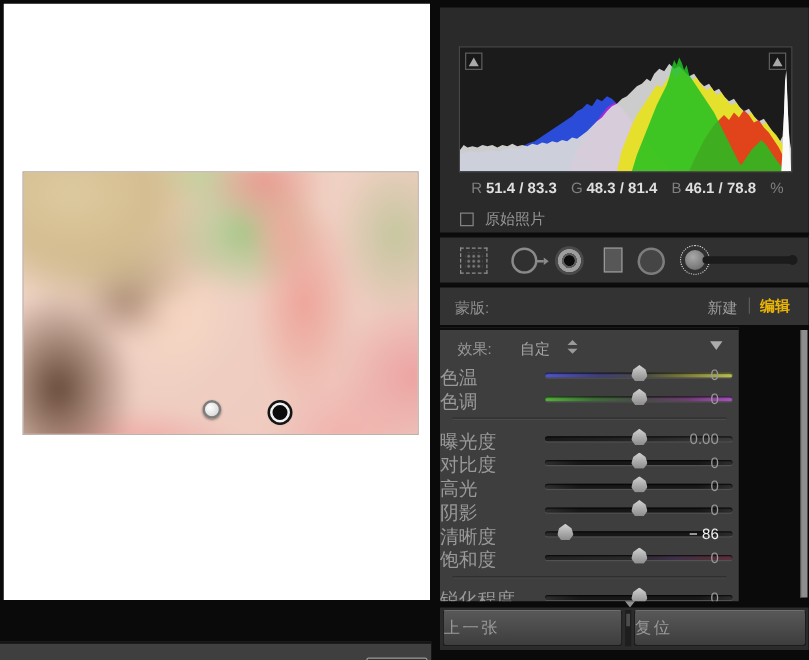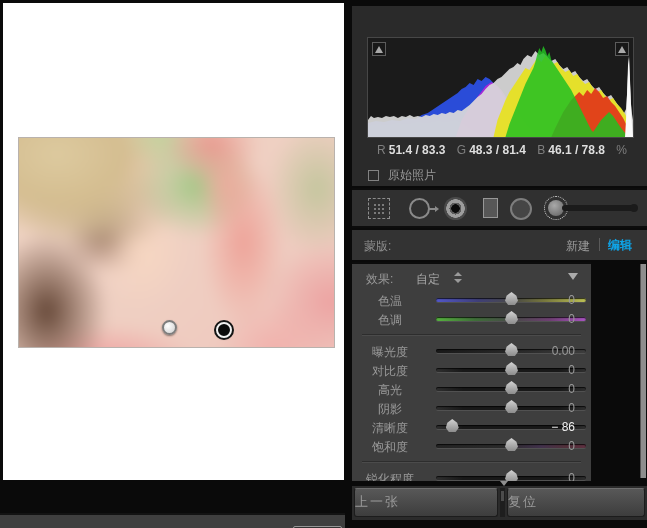--- a/index.html
+++ b/index.html
@@ -117,21 +117,21 @@
     outline:1px dotted #cfcfcf;outline-offset:3px;
   }
   .brush-handle{position:absolute;left:16px;top:9px;width:74px;height:6px;background:#1b1b1b;border-radius:3px;}
   .brush-handle:after{
     content:"";position:absolute;right:-2px;top:-1px;width:8px;height:8px;border-radius:50%;background:#1b1b1b;
   }
   .mask-row{position:absolute;left:0;top:230px;width:295px;height:30px;background:#333333;font-size:12px;}
   .mask-label{position:absolute;left:12px;top:8px;color:#8e8e8e;}
   .mask-new{position:absolute;right:57px;top:8px;color:#9b9b9b;}
   .mask-sep{position:absolute;right:47px;top:8px;width:1px;height:13px;background:#5a5a5a;}
-  .mask-edit{position:absolute;right:15px;top:7px;color:#0ea5e9;font-weight:bold;}
+  .mask-edit{position:absolute;right:15px;top:7px;color:#eab308;font-weight:bold;}
   .effects{
     position:absolute;left:0;top:262px;width:239px;height:219px;background:#3e3e3e;
     border-top:2px solid #0c0c0c;box-sizing:border-box;overflow:hidden;
   }
   .fx-header{position:relative;height:26px;}
   .fx-label{position:absolute;left:14px;top:7px;font-size:12px;color:#989898;}
   .fx-preset{position:absolute;left:64px;top:7px;font-size:12px;color:#a5a5a5;}
   .fx-spinner{position:absolute;left:102px;top:8px;width:8px;height:11px;}
   .fx-spinner .up{
     position:absolute;left:0;top:0;border-left:4px solid transparent;
@@ -141,21 +141,21 @@
     position:absolute;left:0;bottom:0;border-left:4px solid transparent;
     border-right:4px solid transparent;border-top:4px solid #9a9a9a;
   }
   .fx-collapse{
     position:absolute;right:13px;top:9px;width:0;height:0;
     border-left:5px solid transparent;border-right:5px solid transparent;border-top:7px solid #ababab;
   }
   #effect-rows{position:relative;}
   .srow{position:relative;height:19px;}
   .group-div{height:1px;background:#2d2d2d;border-bottom:1px solid #4b4b4b;margin:6px 10px 5px 10px;}
-  .slabel{position:absolute;left:0;top:3px;width:76px;text-align:center;font-size:12px;color:#999999;}
+  .slabel{position:absolute;left:0;top:3px;width:76px;text-align:left;font-size:15px;color:#999999;}
   .strack{
     position:absolute;left:84px;top:8px;width:150px;height:4px;border-radius:2px;
     box-shadow:0 1px 0 rgba(255,255,255,.10), inset 0 1px 1px rgba(0,0,0,.75);
   }
   .track-plain{background:linear-gradient(to right,#2f2f2f,#181818 18%,#181818 82%,#2f2f2f);}
   .track-exposure{background:linear-gradient(to right,#191919,#2b2b2b 60%,#3d3d3d);}
   .track-temp{background:linear-gradient(to right,#5156c8 0%,#3f3f78 28%,#4a4a44 52%,#76763d 72%,#bcc055 100%);}
   .track-tint{background:linear-gradient(to right,#56b23e 0%,#3e6e38 26%,#494949 52%,#6e3f72 76%,#a854c0 100%);}
   .track-saturation{background:linear-gradient(to right,#242424 0%,#2a2a2a 45%,#41314b 70%,#50303a 86%,#5e3040 100%);}
   .sknob{

